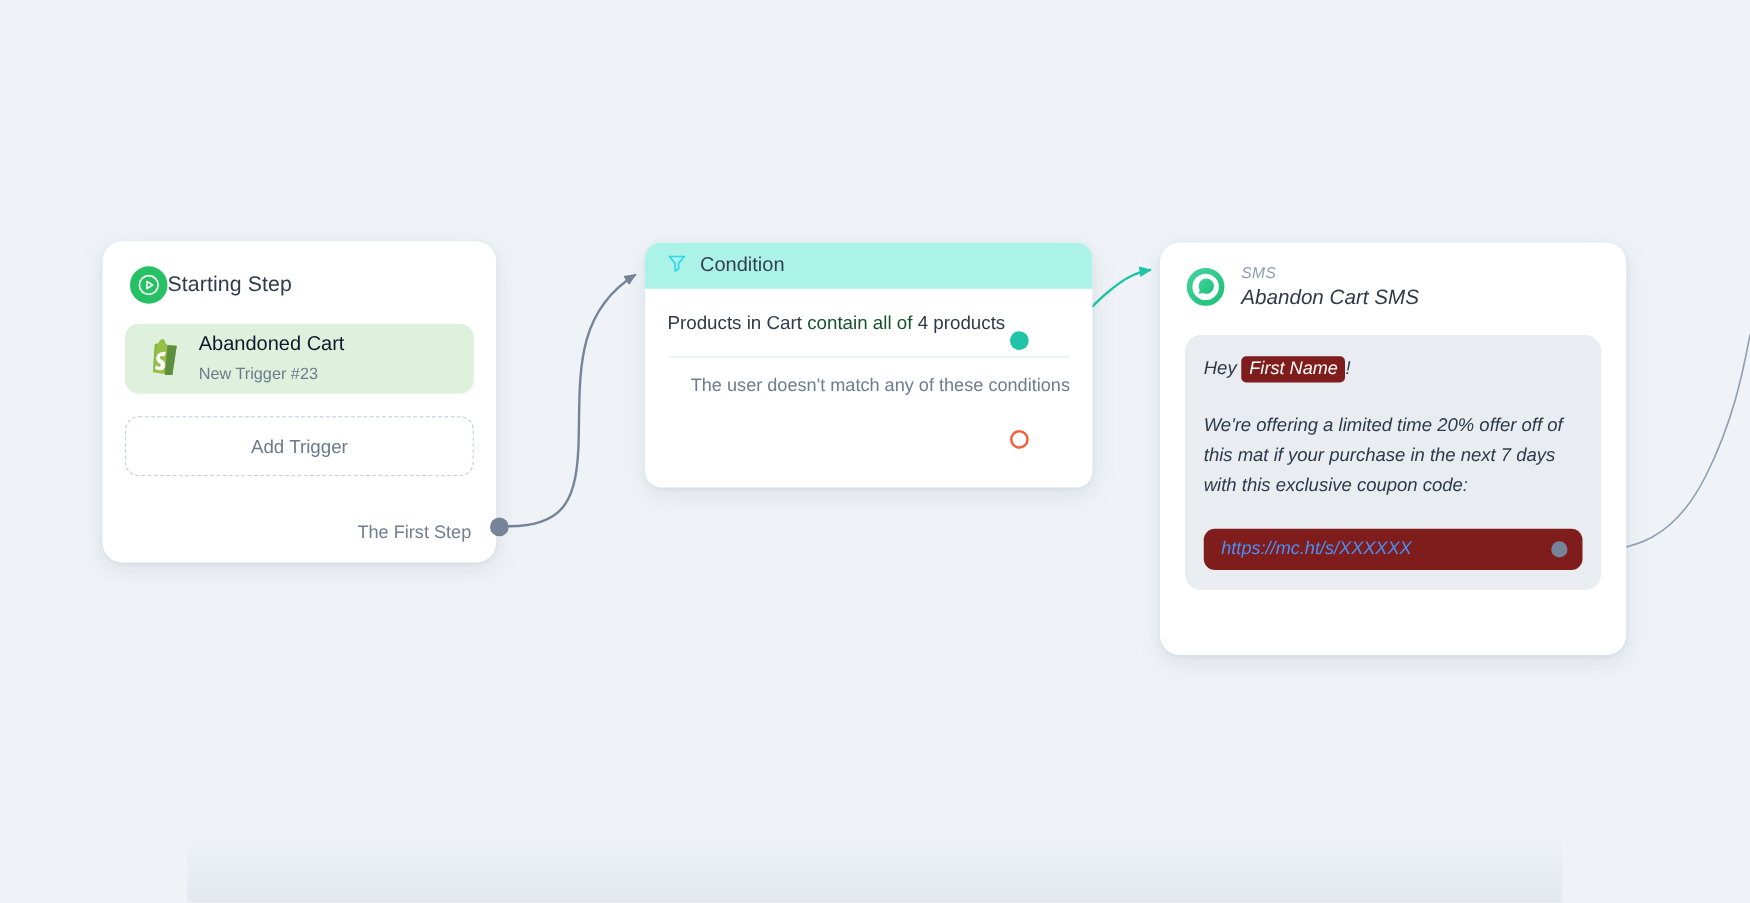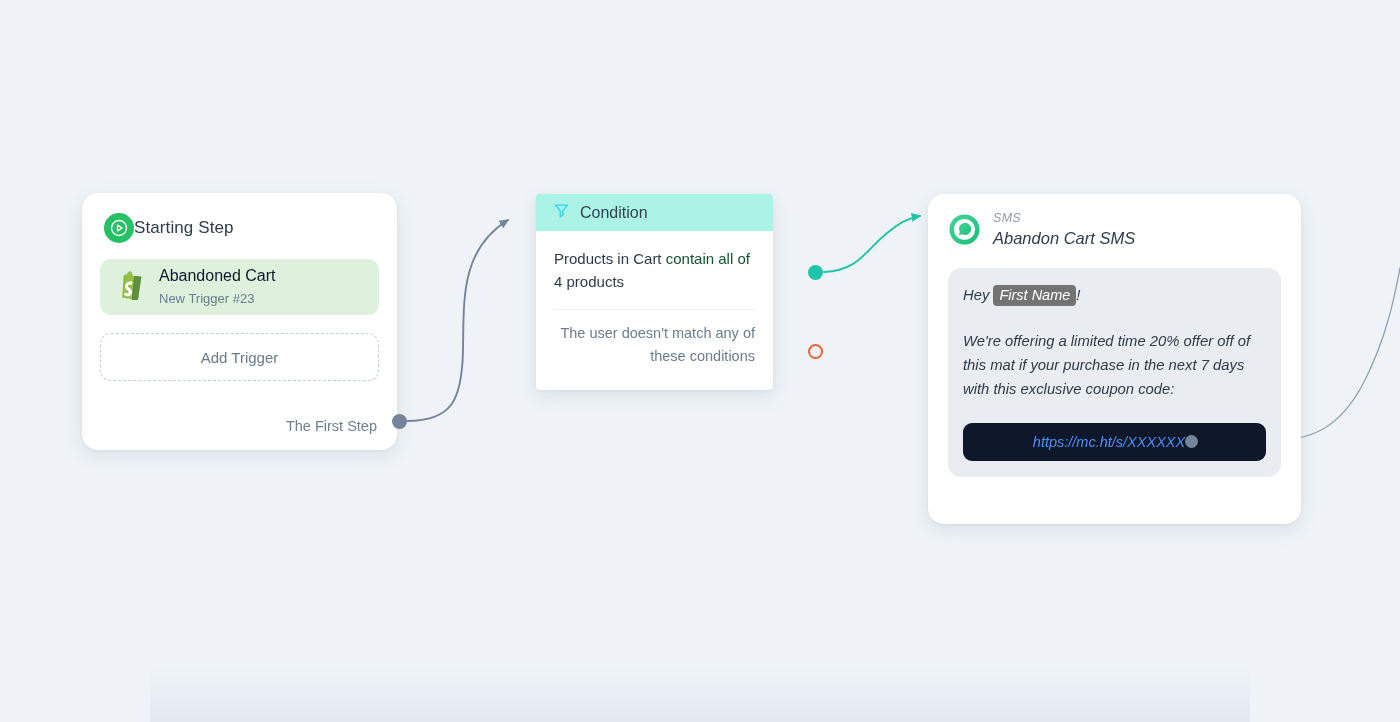--- a/index.html
+++ b/index.html
@@ -111,25 +111,25 @@
   .first-step-row {
     position: absolute;
     right: 20px;
     bottom: 16px;
     font-size: 14.5px;
     color: #6f7e90;
   }
 
   
   #card-condition {
-    left: 536px;
+    left: 516px;
     top: 194px;
-    width: 237px;
+    width: 358px;
     height: 196px;
-    border-radius: 4px;
+    border-radius: 13px;
     overflow: hidden;
   }
   .cond-head {
     background: #aaf3e6;
     height: 37px;
     display: flex;
     align-items: center;
     gap: 10px;
     padding: 0 17px;
   }
@@ -187,36 +187,36 @@
     padding: 16px 15px 16px 15px;
   }
   .sms-text {
     font-size: 14.8px;
     line-height: 1.62;
     color: #2f3a49;
   }
   .sms-text.para2 { margin-top: 22px; }
   .token {
     display: inline-block;
-    background: #737373;
+    background: #7f1d1d;
     color: #ffffff;
     border-radius: 4px;
     padding: 1px 6px 2px 6px;
     font-size: 14.5px;
     line-height: 1.25;
     vertical-align: baseline;
   }
   .link-pill {
     margin-top: 21px;
-    background: #0f172a;
+    background: #7f1d1d;
     border-radius: 9px;
-    height: 38px;
-    display: flex;
-    align-items: center;
-    justify-content: center;
+    height: 33px;
+    display: flex;
+    align-items: center;
+    justify-content: space-between;
     padding: 0 12px 0 14px;
   }
   .link-pill .url {
     font-size: 14.5px;
     color: #4a90f7;
   }
   .link-dot {
     width: 13px; height: 13px;
     border-radius: 50%;
     background: #76849a;

